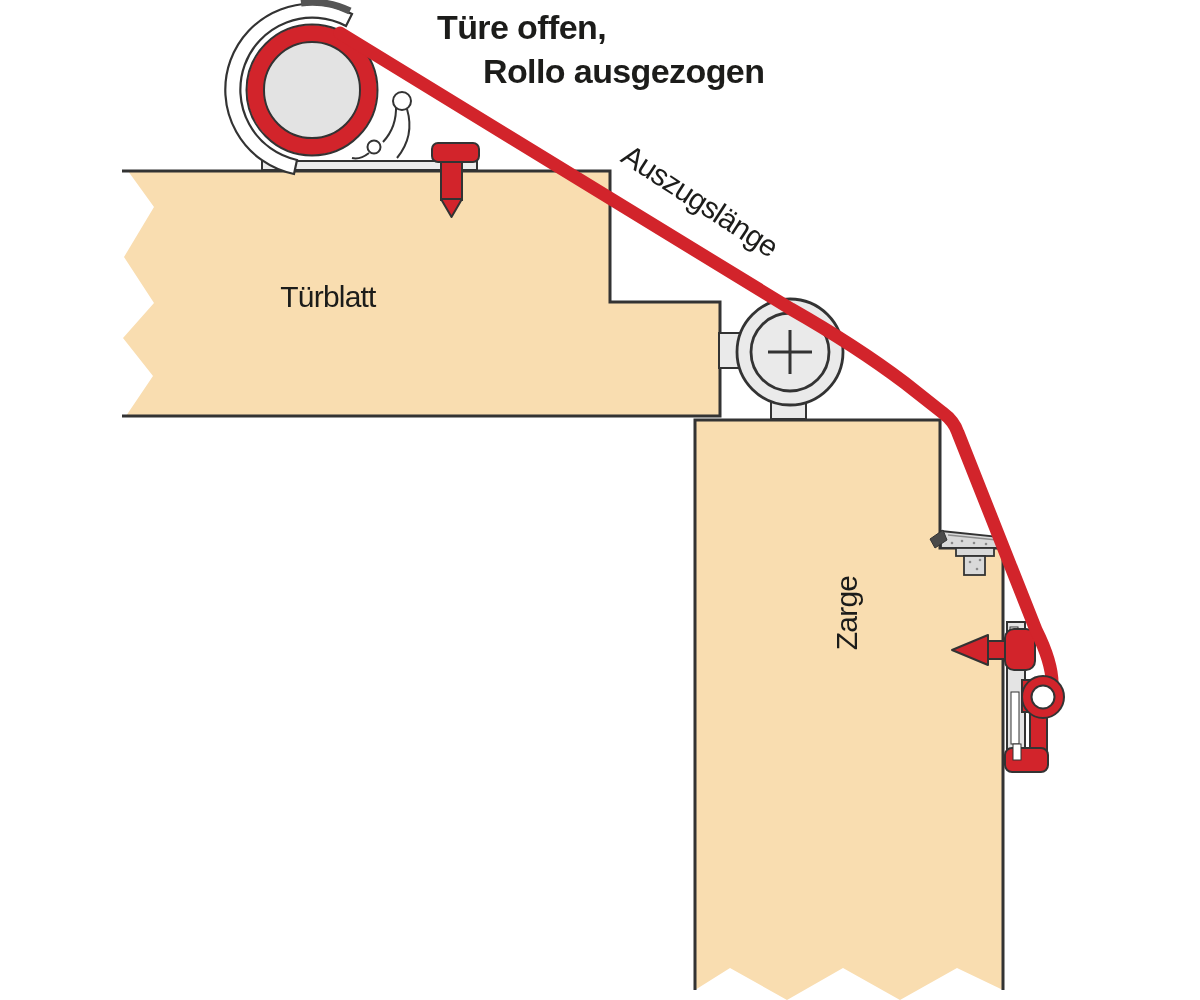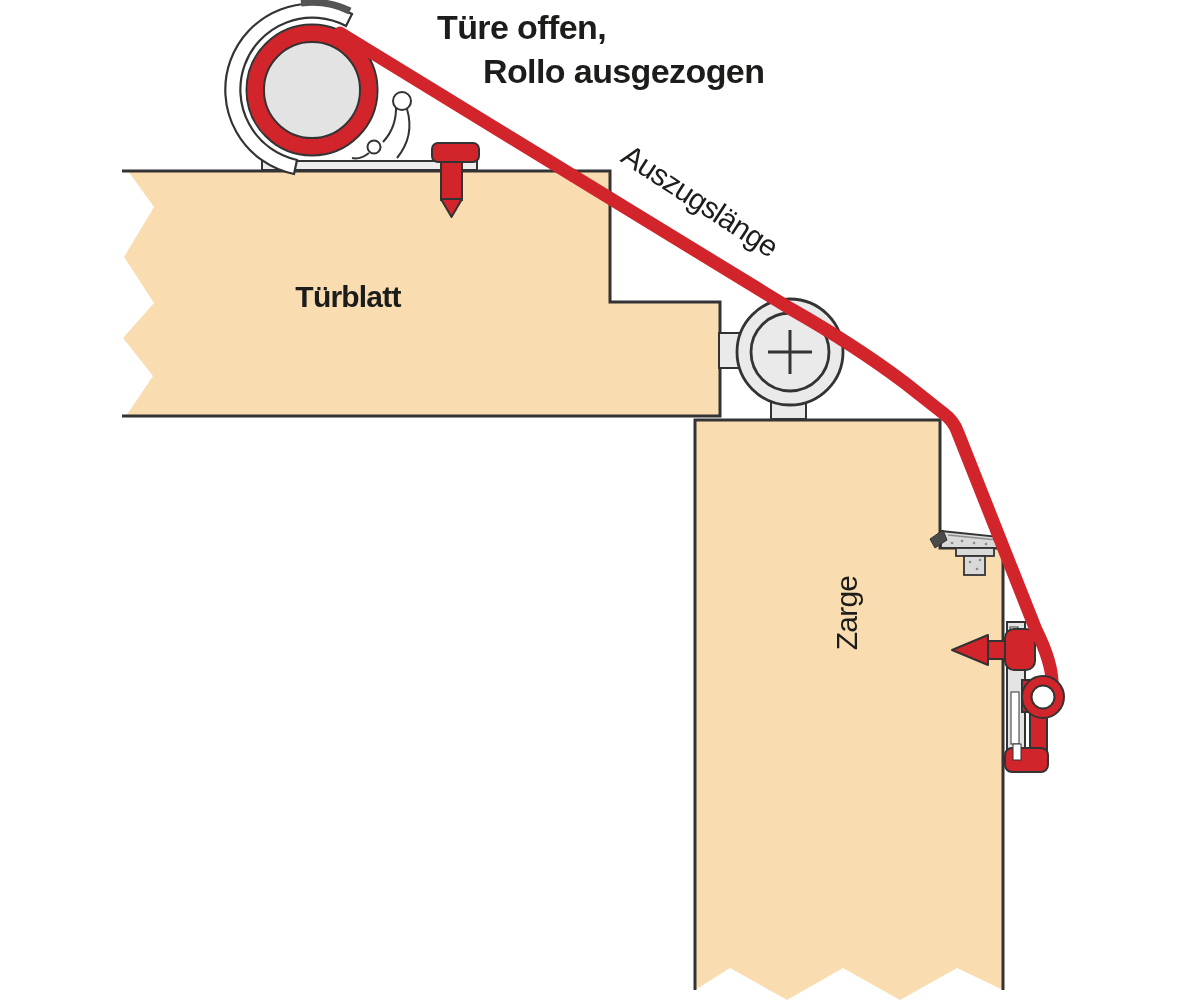--- a/index.html
+++ b/index.html
@@ -125,17 +125,17 @@
     <circle cx="1043" cy="697" r="21" stroke="#333333" stroke-width="2" fill="#d2242b"></circle>
     <circle cx="1043" cy="697" r="11.5" fill="#ffffff" stroke="#333333" stroke-width="2"></circle>
   </g>
 </svg>
 
 <div class="lbl headline" style="left:483px;top:52px;">Rollo ausgezogen</div>
 <div class="lbl headline" style="left:437px;top:8px;">Türe offen,</div>
 
 <div class="lbl plain rot-ausz" style="left:634px;top:138px;">Auszugslänge</div>
 
-<div class="lbl plain centered" style="left:348px;top:297px;font-weight:bold;">Türblatt</div>
+<div class="lbl plain centered" style="left:328px;top:297px;">Türblatt</div>
 
 <div class="lbl plain rot-zarge" style="left:847px;top:613px;">Zarge</div>
 
 </div>
 
 </body></html>

